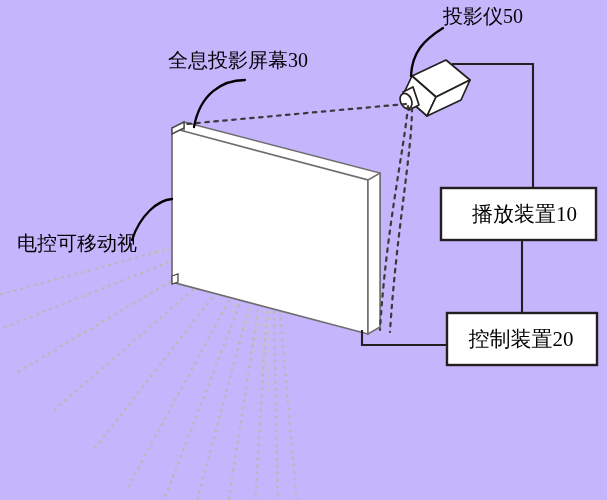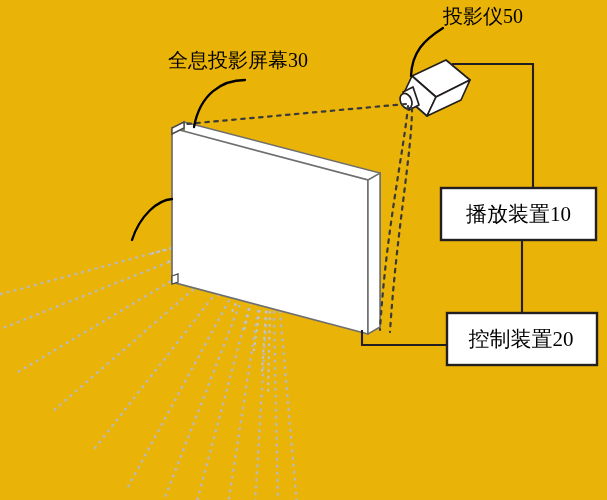--- a/index.html
+++ b/index.html
@@ -7,21 +7,21 @@
     padding: 0;
     background: #ffffff;
   }
   body {
     font-family: "Liberation Serif", "DejaVu Serif", serif;
   }
   #figure-root {
     position: relative;
     width: 607px;
     height: 500px;
-    background: #eab308;
+    background: #c4b5fd;
     overflow: hidden;
   }
   #figure-svg {
     position: absolute;
     top: 0;
     left: 0;
     width: 607px;
     height: 500px;
   }
   .fig-label {
@@ -40,21 +40,21 @@
     justify-content: center;
     color: #000000;
     font-family: "Liberation Serif", "DejaVu Serif", serif;
     font-size: 21px;
     white-space: pre;
   }
   #label-projector { left: 443px; top: 4px; }
   #label-screen    { left: 168px; top: 48px; font-family: Liberation Serif, serif; }
   #label-barrier   { left: 17px;  top: 231px; }
   #label-barrier .l2 { display: block; }
-  #box-text-play    { left: 441px; top: 188px; width: 155px; height: 52px; border-radius: 15px; }
+  #box-text-play    { left: 441px; top: 188px; width: 167px; height: 52px; border-radius: 15px; }
   #box-text-control { left: 447px; top: 313px; width: 148px; height: 52px; }
 </style>
 </head>
 <body>
 
 <div id="figure-root">
 
   <svg id="figure-svg" viewBox="0 0 607 500">
 
     <g stroke="#b9b9b9" stroke-width="2.6" stroke-linecap="round" stroke-dasharray="0.5 6.5" fill="none">
@@ -148,19 +148,19 @@
     <g stroke="#000000" stroke-width="2.3" fill="none" stroke-linecap="round">
       <path d="M 443,28 C 424,40 412,52 411,76"></path>
     </g>
 
   </svg>
 
   <div class="fig-label" id="label-projector">投影仪50</div>
 
   <div class="fig-label" id="label-screen">全息投影屏幕30</div>
 
-  <div class="fig-label" id="label-barrier"></div>
+  <div class="fig-label" id="label-barrier"><span class="l1">电控可移动视</span></div>
 
   <div class="box-label" id="box-text-play">播放装置10</div>
 
   <div class="box-label" id="box-text-control">控制装置20</div>
 
 </div>
 
 </body></html>

